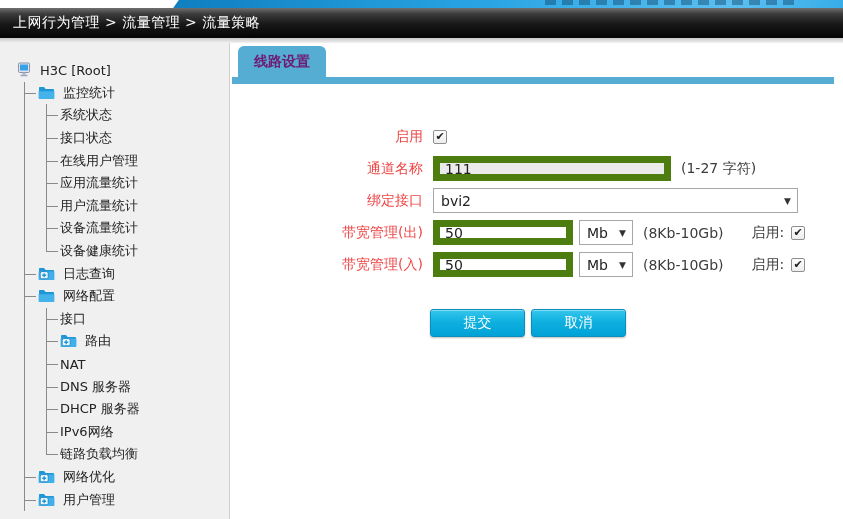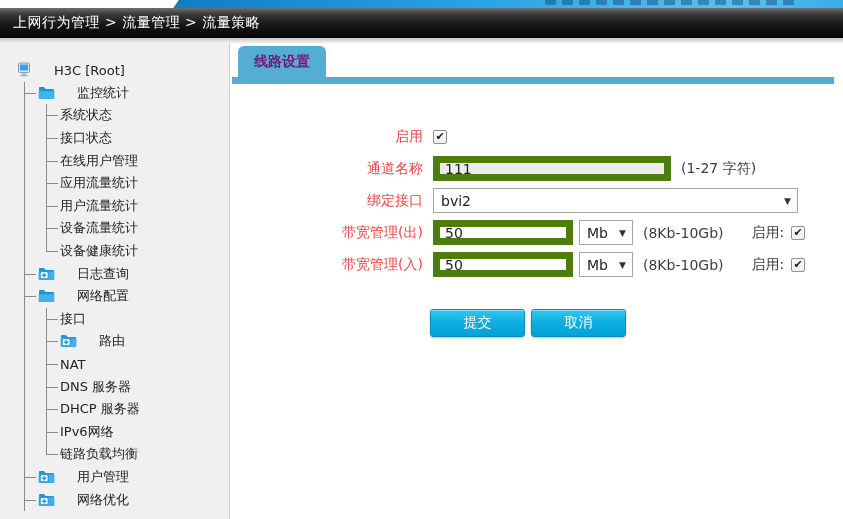--- a/index.html
+++ b/index.html
@@ -19,21 +19,21 @@
   .crumb { color:#ffffff; font-size:14px; padding-left:13px; letter-spacing:.5px; }
 
   .bar-shadow { height:5px; background:linear-gradient(180deg,#c7c7c7,#f2f2f2); }
 
   
   .body-row { display:flex; height:476px; }
 
   
   .sidebar { width:230px; flex:none; background:#f0f0f0; border-right:1px solid #cfcfcf; padding:16px 0 0 16px; overflow:hidden; }
   #tree { font-size:13px; color:#222; }
-  .node-row { display:flex; align-items:center; height:22.6px; gap:22px; white-space:nowrap; cursor:default; }
+  .node-row { display:flex; align-items:center; height:22.6px; gap:8px; white-space:nowrap; cursor:default; }
   .node-row .ico { flex:none; display:inline-flex; }
   ul.branch { list-style:none; margin-left:8px; }
   #tree > ul.branch { margin-left:8px; }
   ul.branch > li { position:relative; padding-left:14px; }
   ul.branch > li::before { content:""; position:absolute; left:0; top:11.3px; width:12px; height:0; border-top:1px solid #8a8a8a; }
   ul.branch > li::after  { content:""; position:absolute; left:0; top:0; height:100%; width:0; border-left:1px solid #8a8a8a; }
   ul.branch > li.trim::after { height:11.3px; }
 
   
   .content { flex:1; background:#fff; padding-top:3px; overflow:hidden; }
@@ -219,34 +219,34 @@
           <li>
             <div class="node-row">
               <span class="ico">
                 <svg width="17" height="14" viewBox="0 0 17 14">
                   <path d="M1 3.2 L1 1.8 Q1 1 1.8 1 L6 1 L7.6 3 L15.2 3 Q16 3 16 3.8 L16 12.2 Q16 13 15.2 13 L1.8 13 Q1 13 1 12.2 Z" fill="#1f97d6"></path>
                   <path d="M.6 4.4 L16.4 4.4 L16.4 12.2 Q16.4 13 15.6 13 L1.4 13 Q.6 13 .6 12.2 Z" fill="#3fb0e9"></path>
                   <rect x="2.2" y="4.6" width="8" height="7.2" rx="1.6" fill="#eef8ff" stroke="#1b84c0" stroke-width=".9"></rect>
                   <path d="M6.2 6.2 L6.2 10.2 M4.2 8.2 L8.2 8.2" stroke="#1f97d6" stroke-width="1.4"></path>
                 </svg>
               </span>
-              <span>用户管理</span>
+              <span>网络优化</span>
             </div>
           </li>
           <li>
             <div class="node-row">
               <span class="ico">
                 <svg width="17" height="14" viewBox="0 0 17 14">
                   <path d="M1 3.2 L1 1.8 Q1 1 1.8 1 L6 1 L7.6 3 L15.2 3 Q16 3 16 3.8 L16 12.2 Q16 13 15.2 13 L1.8 13 Q1 13 1 12.2 Z" fill="#1f97d6"></path>
                   <path d="M.6 4.4 L16.4 4.4 L16.4 12.2 Q16.4 13 15.6 13 L1.4 13 Q.6 13 .6 12.2 Z" fill="#3fb0e9"></path>
                   <rect x="2.2" y="4.6" width="8" height="7.2" rx="1.6" fill="#eef8ff" stroke="#1b84c0" stroke-width=".9"></rect>
                   <path d="M6.2 6.2 L6.2 10.2 M4.2 8.2 L8.2 8.2" stroke="#1f97d6" stroke-width="1.4"></path>
                 </svg>
               </span>
-              <span>网络优化</span>
+              <span>用户管理</span>
             </div>
           </li>
         </ul>
       </div>
   </div>
 
   <div class="content">
     <div class="tab">线路设置</div>
     <div class="tab-bar"></div>
 

